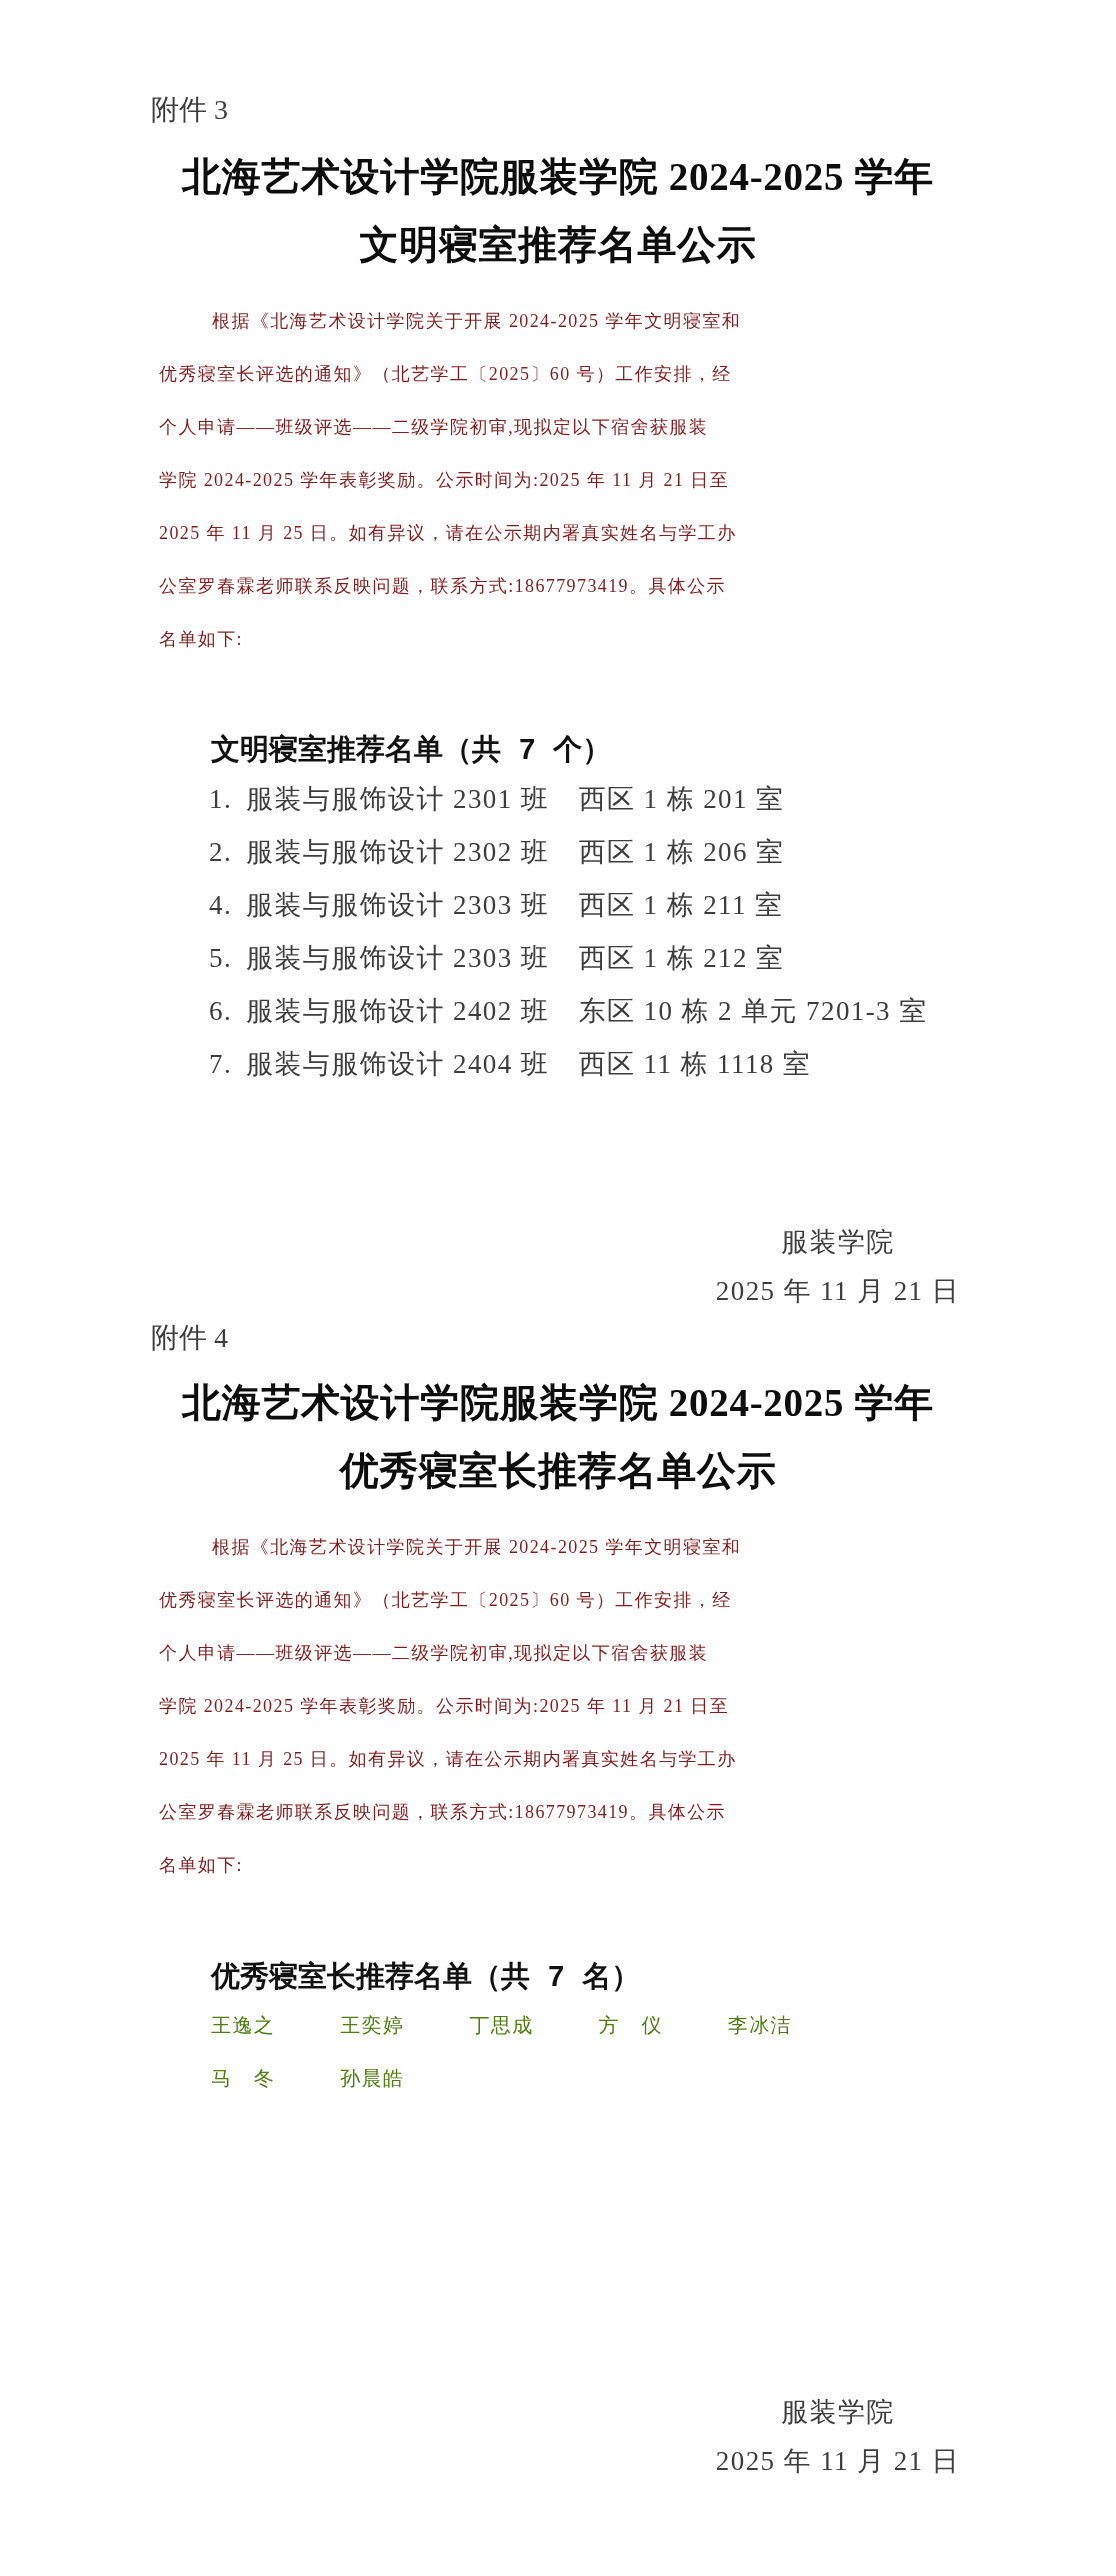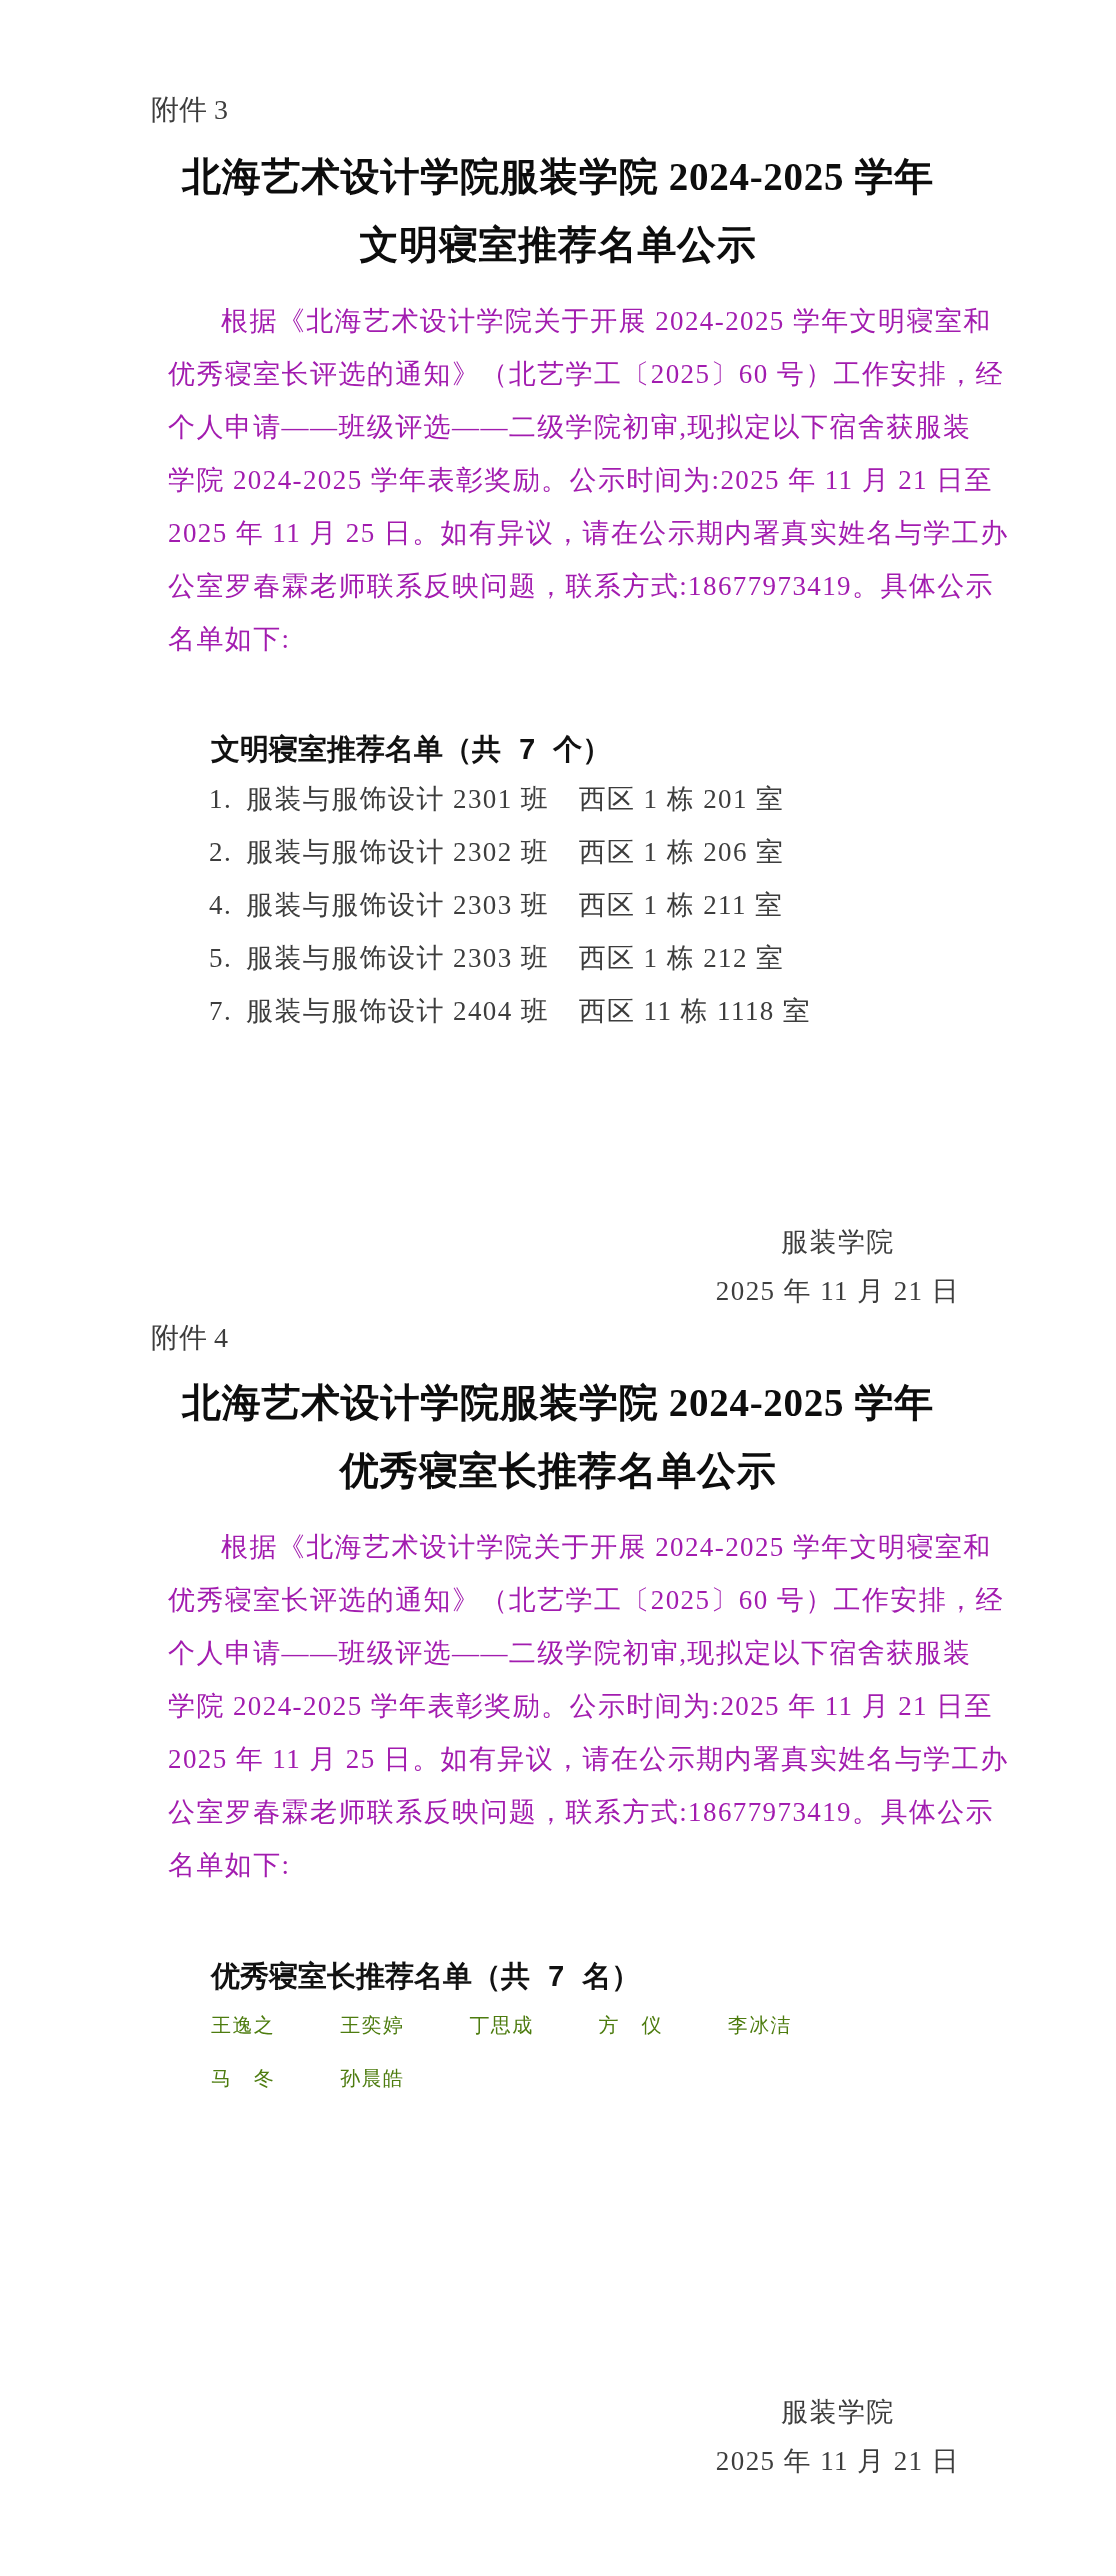--- a/index.html
+++ b/index.html
@@ -26,25 +26,25 @@
     text-align:center;
     font-size:39px;
     font-weight:700;
     color:#0d0d0d;
     line-height:68px;
     letter-spacing:0.7px;
     white-space:nowrap;
   }
   .paragraph{
     position:absolute;
-    left:168px;
+    left:159px;
     width:823px;
-    font-size:27px;
+    font-size:18px;
     line-height:53px;
-    color:#a21caf;
+    color:#7f1d1d;
     letter-spacing:1.4px;
   }
   .paragraph .p-line{white-space:nowrap;}
   .paragraph .p-line:first-child{padding-left:53px;}
   .list-header{
     position:absolute;
     left:211px;
     font-size:29px;
     font-weight:700;
     font-family:Liberation Mono, monospace;
@@ -104,20 +104,21 @@
     <div class="p-line">名单如下:</div>
   </div>
 
   <div class="list-header" style="top:730px;">文明寝室推荐名单（共 7 个）</div>
 
   <div class="dorm-list" style="top:773px;">
     <div class="dorm-row"><span class="item-num">1.</span><span class="item-class">服装与服饰设计 2301 班</span><span class="item-room">西区 1 栋 201 室</span></div>
     <div class="dorm-row"><span class="item-num">2.</span><span class="item-class">服装与服饰设计 2302 班</span><span class="item-room">西区 1 栋 206 室</span></div>
     <div class="dorm-row"><span class="item-num">4.</span><span class="item-class">服装与服饰设计 2303 班</span><span class="item-room">西区 1 栋 211 室</span></div>
     <div class="dorm-row"><span class="item-num">5.</span><span class="item-class">服装与服饰设计 2303 班</span><span class="item-room">西区 1 栋 212 室</span></div>
+    <div class="dorm-row"><span class="item-num">6.</span><span class="item-class">服装与服饰设计 2402 班</span><span class="item-room">东区 10 栋 2 单元 7201-3 室</span></div>
     <div class="dorm-row"><span class="item-num">7.</span><span class="item-class">服装与服饰设计 2404 班</span><span class="item-room">西区 11 栋 1118 室</span></div>
   </div>
 
   <div class="signature" style="top:1218px;">
     <div>服装学院</div>
     <div>2025 年 11 月 21 日</div>
   </div>
 
   <div class="attach-label" style="top:1319px;">附件 4</div>
 

